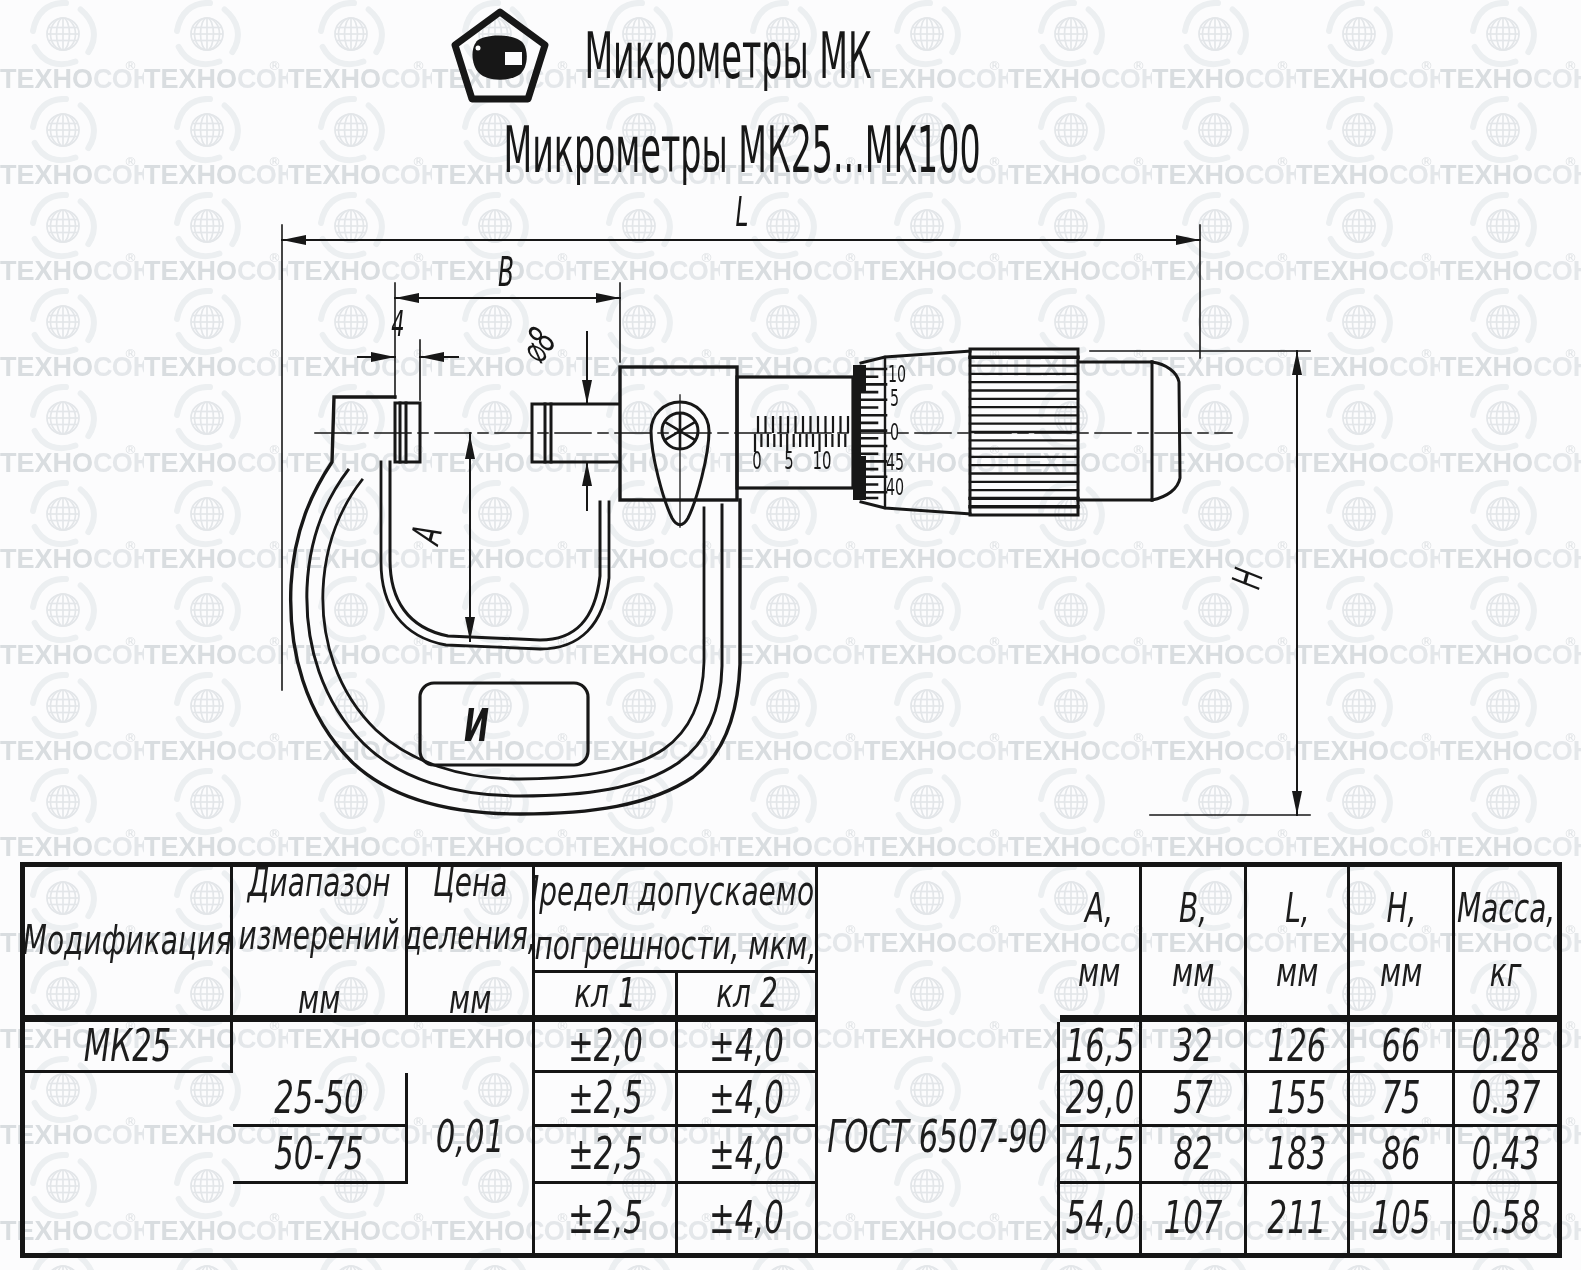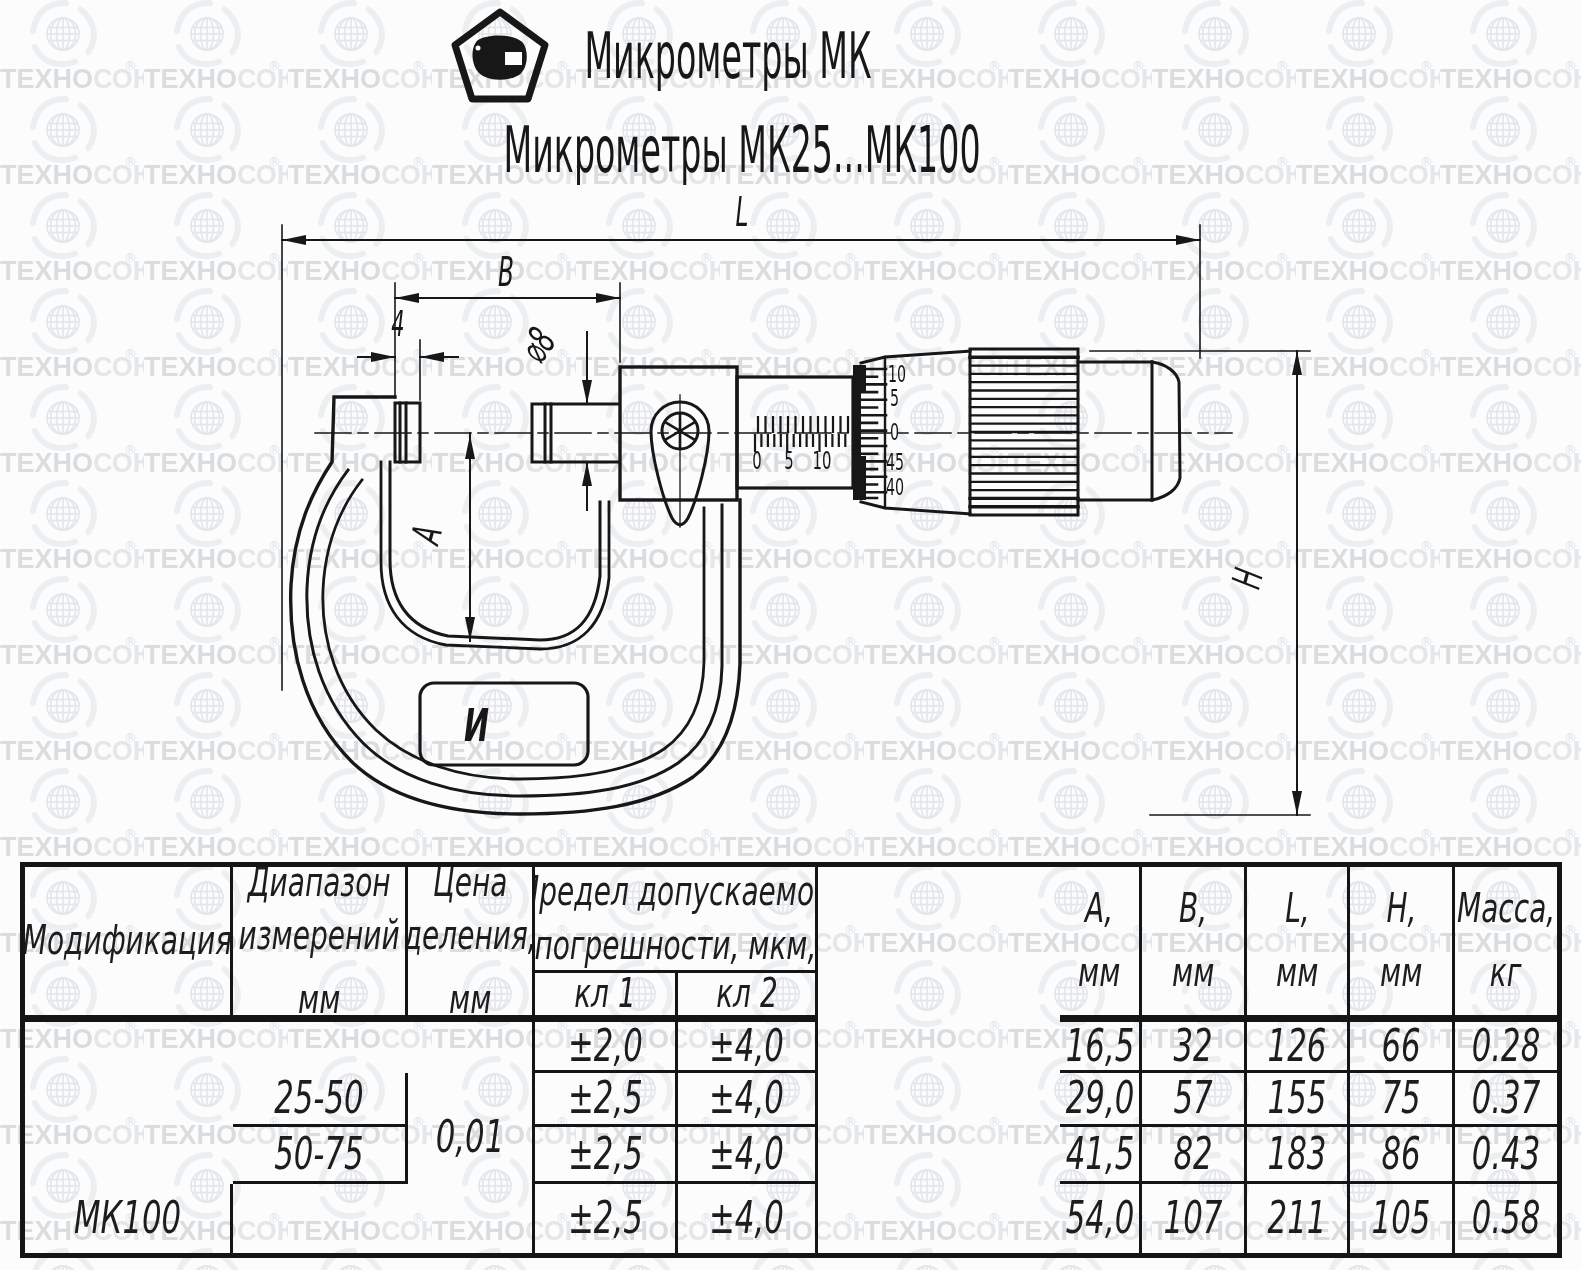--- a/index.html
+++ b/index.html
@@ -274,21 +274,27 @@
         <span class="c unit">мм</span>
     </div>
     <div class="cell hfont hb lastcol" style="grid-area:1/11/3/12">
       <span class="c">Масса,</span>
         <span class="c unit">кг</span>
     </div>
 
     <div class="cell dfont lastrow" style="grid-area:3/3/7/4">
       <span class="c">0,01</span>
     </div>
-
+    <div class="cell dfont lastrow" style="grid-area:3/6/7/7">
+      <span class="c">ГОСТ 6507-90</span>
+    </div>
+
+    <div class="cell dfont" style="grid-area:3/1/4/2">
+        <span class="c">МК25</span>
+      </div>
     <div class="cell dfont" style="grid-area:3/4/4/5">
         <span class="c">±2,0</span>
       </div>
     <div class="cell dfont" style="grid-area:3/5/4/6">
         <span class="c">±4,0</span>
       </div>
     <div class="cell dfont" style="grid-area:3/7/4/8">
         <span class="c">16,5</span>
       </div>
     <div class="cell dfont" style="grid-area:3/8/4/9">
@@ -347,23 +353,20 @@
     <div class="cell dfont" style="grid-area:5/9/6/10">
         <span class="c">183</span>
       </div>
     <div class="cell dfont" style="grid-area:5/10/6/11">
         <span class="c">86</span>
       </div>
     <div class="cell dfont lastcol" style="grid-area:5/11/6/12">
         <span class="c">0.43</span>
       </div>
 
-    <div class="cell dfont lastrow" style="grid-area:6/1/7/2">
-        <span class="c">МК100</span>
-      </div>
     <div class="cell dfont lastrow" style="grid-area:6/4/7/5">
         <span class="c">±2,5</span>
       </div>
     <div class="cell dfont lastrow" style="grid-area:6/5/7/6">
         <span class="c">±4,0</span>
       </div>
     <div class="cell dfont lastrow" style="grid-area:6/7/7/8">
         <span class="c">54,0</span>
       </div>
     <div class="cell dfont lastrow" style="grid-area:6/8/7/9">

